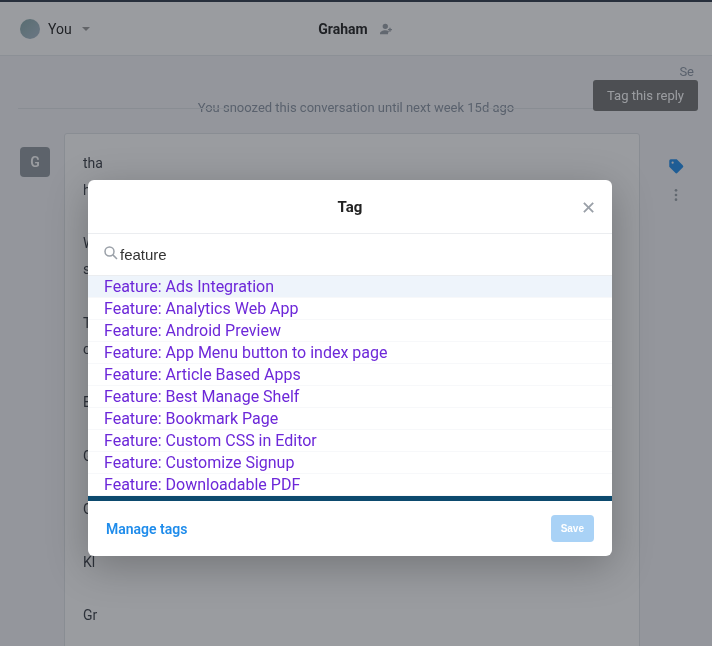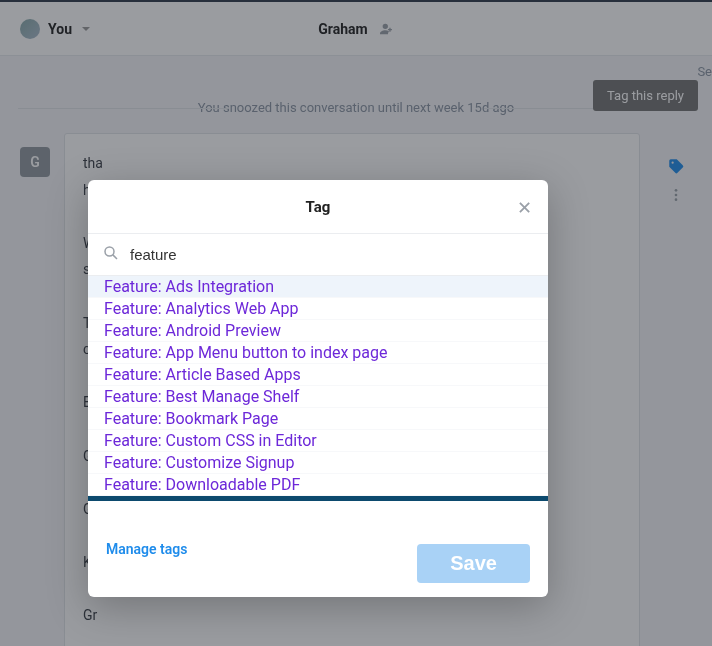--- a/index.html
+++ b/index.html
@@ -21,21 +21,21 @@
     position: relative;
     background: #fff;
     border-bottom: 1px solid #e6e9ed;
     border-top: 2px solid #2f3a4a;
   }
   .top-left { display: flex; align-items: center; gap: 8px; }
   .avatar-small {
     width: 20px; height: 20px; border-radius: 50%;
     background: linear-gradient(135deg,#8aa, #abc);
   }
-  .you-label { font-weight: 700; font-size: 14px; color: #222; }
+  .you-label { font-weight: 400; font-size: 14px; color: #222; }
   .caret {
     width: 0; height: 0;
     border-left: 4px solid transparent;
     border-right: 4px solid transparent;
     border-top: 4px solid #999;
     margin-left: 2px;
   }
   .top-center {
     position: absolute; left: 50%; transform: translateX(-50%);
     display: flex; align-items: center; gap: 10px;
@@ -104,40 +104,40 @@
   
   .overlay {
     position: absolute; inset: 0;
     background: rgba(30,35,45,0.45);
     z-index: 10;
   }
   .modal {
     position: absolute;
     top: 180px;
     left: 88px;
-    width: 460px;
+    width: 524px;
     background: #fff;
     border-radius: 6px;
     box-shadow: 0 10px 40px rgba(0,0,0,0.25);
     z-index: 20;
     overflow: hidden;
   }
   .modal-header {
     display: flex; align-items: center; justify-content: center;
     height: 54px;
     position: relative;
     border-bottom: 1px solid #ebedf0;
   }
   .modal-title { font-weight: 700; font-size: 15px; color: #222; }
   .modal-close {
     position: absolute; right: 16px; top: 50%; transform: translateY(-50%);
     color: #9aa0a8; font-size: 18px; cursor: pointer;
   }
   .search-row {
-    display: flex; align-items: center; gap: 10px;
+    display: flex; align-items: center; 
     padding: 10px 14px;
     border-bottom: 1px solid #ebedf0;
   }
   .search-row input {
     flex: 1; border: none; outline: none; font-size: 15px;
     color: #333;
   }
   .tag-list { max-height: 300px; overflow-y: auto; }
   .tag-item {
     padding: 1px 16px;
@@ -151,27 +151,26 @@
     display: flex; align-items: center; justify-content: space-between;
     padding: 14px 18px;
     border-top: 5px solid #0c4a6e;
   }
   .manage-link {
     color: #1f8ceb; font-weight: 600; font-size: 14px; cursor: pointer;
   }
   .save-btn {
     background: #a9d2f6; color: #fff;
     border: none; border-radius: 4px;
-    padding: 8px 33px; font-size: 20px; font-weight: 600;
+    padding: 8px 10px; font-size: 10px; font-weight: 600;
     cursor: pointer;
-    margin-top: 29px;
   }
   .truncated-right {
     position: absolute;
-    right: 0;
+    right: 18px;
     top: 64px;
     color: #8a94a3;
     font-size: 13px;
   }
 </style>
 </head>
 <body>
 
 <div class="topbar">
   <div class="top-left">

